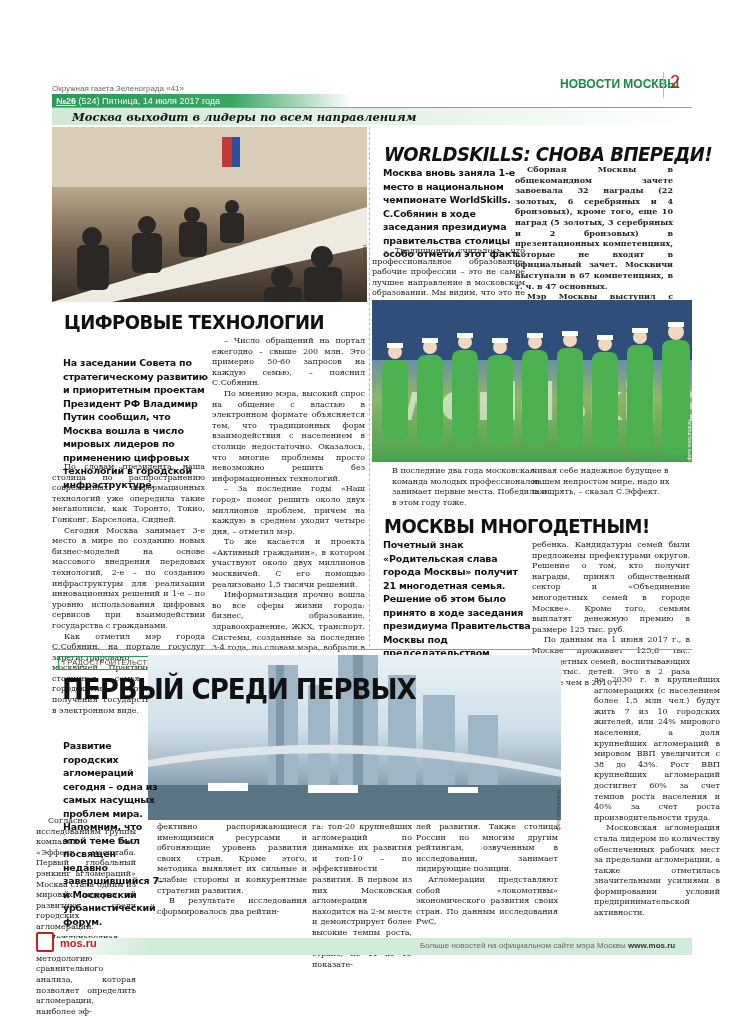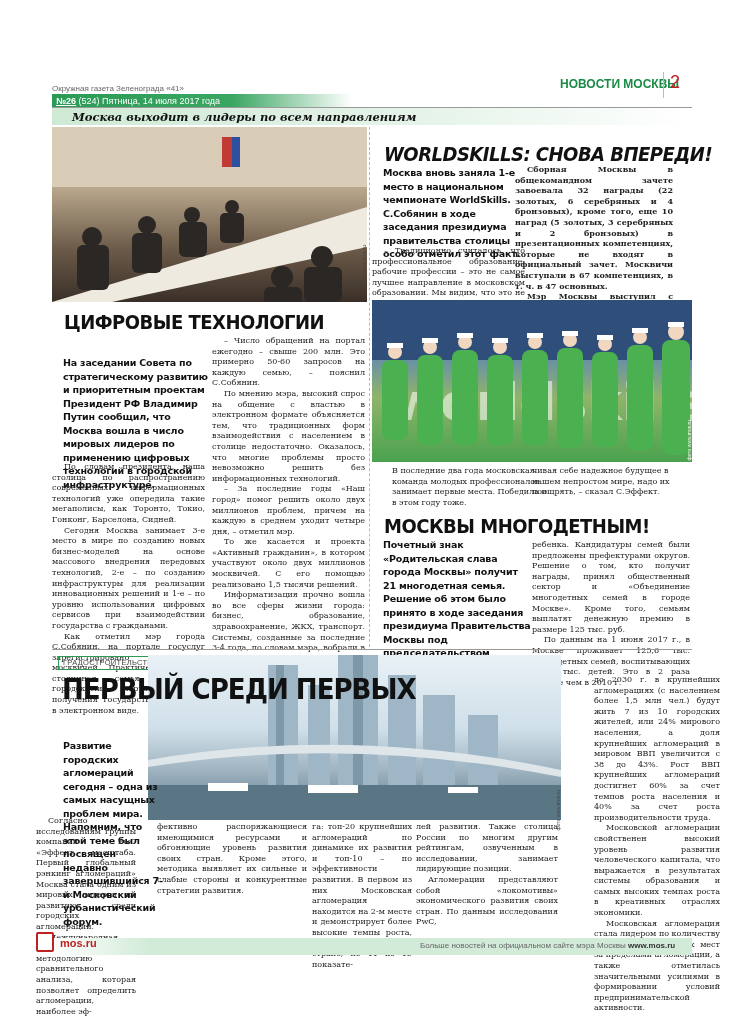--- a/index.html
+++ b/index.html
@@ -200,30 +200,30 @@
 </div>
 <div class="abs credit" style="left:555px;top:790px;">фото www.mos.ru</div>
 <div class="abs h-huge" style="left:62px;top:672px;">ПЕРВЫЙ СРЕДИ ПЕРВЫХ</div>
 <div class="abs lead" style="left:63px;top:705px;width:100px;margin-top:34px;">Развитие городских агломераций сегодня – одна из самых насущных проблем мира. Напомним, что этой теме был посвящен недавно завершившийся 7-й Московский урбанистический форум.</div>
 <div class="abs body" style="left:36px;top:816px;width:100px;">
   <p>Согласно исследованиям группы компаний PwC «Эффект масштаба. Первый глобальный рэнкинг агломераций» Москва стала одним из мировых лидеров по развитию среди городских агломераций.</p>
   <p>Международная сеть PwC разработала методологию сравнительного анализа, которая позволяет определить агломерации, наиболее эф-</p>
 </div>
 <div class="abs body" style="left:157px;top:822px;width:150px;">
   <p class="noind">фективно распоряжающиеся имеющимися ресурсами и обгоняющие уровень развития своих стран. Кроме этого, методика выявляет их сильные и слабые стороны и конкурентные стратегии развития.</p>
+  <p>В результате исследования сформировалось два рейтин-</p>
 </div>
 <div class="abs body" style="left:312px;top:822px;width:100px;">
   <p class="noind">га: топ-20 крупнейших агломераций по динамике их развития и топ-10 – по эффективности развития. В первом из них Московская агломерация находится на 2-м месте и демонстрирует более высокие темпы роста, чем в среднем по стране, по 11 из 13 показате-</p>
 </div>
 <div class="abs body" style="left:416px;top:822px;width:142px;">
   <p class="noind">лей развития. Также столица России по многим другим рейтингам, озвученным в исследовании, занимает лидирующие позиции.</p>
   <p>Агломерации представляют собой «локомотивы» экономического развития своих стран. По данным исследования PwC,</p>
 </div>
 <div class="abs body" style="left:566px;top:675px;width:126px;margin-left:28px;">
   <p class="noind">до 2030 г. в крупнейших агломерациях (с населением более 1,5 млн чел.) будут жить 7 из 10 городских жителей, или 24% мирового населения, а доля крупнейших агломераций в мировом ВВП увеличится с 38 до 43%. Рост ВВП крупнейших агломераций достигнет 60% за счет темпов роста населения и 40% за счет роста производительности труда.</p>
-  <p>Московской агломерации свойственен высокий уровень развития человеческого капитала, что выражается в результатах системы образования и самых высоких темпах роста в креативных отраслях экономики.</p>
   <p>Московская агломерация стала лидером по количеству обеспеченных рабочих мест за пределами агломерации, а также отметилась значительными усилиями в формировании условий предпринимательской активности.</p>
 </div>
 
 <div class="abs footer-bar"></div>
 <div class="abs mosru-logo"></div>
 <div class="abs mosru-text">mos.ru</div>
 <div class="abs footer-text"><span>Больше новостей на официальном сайте мэра Москвы </span><b>www.mos.ru</b></div>
 
 </body></html>

